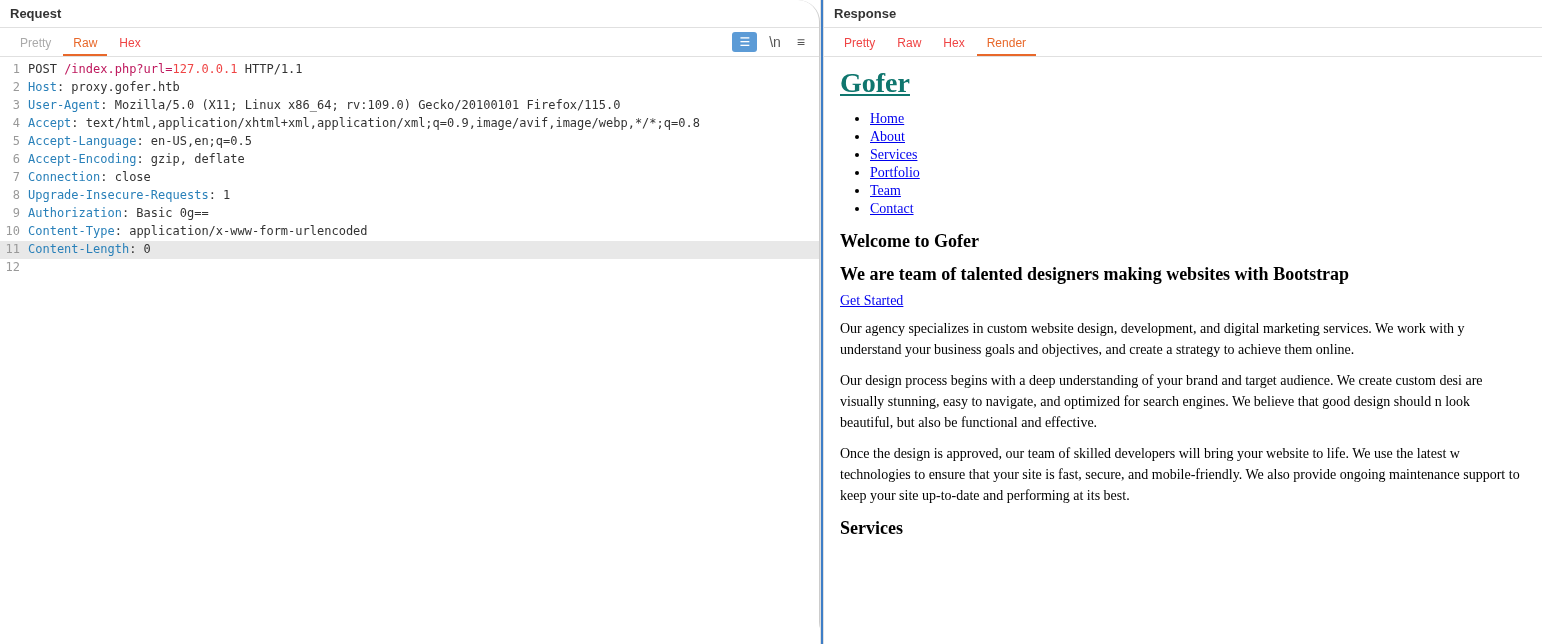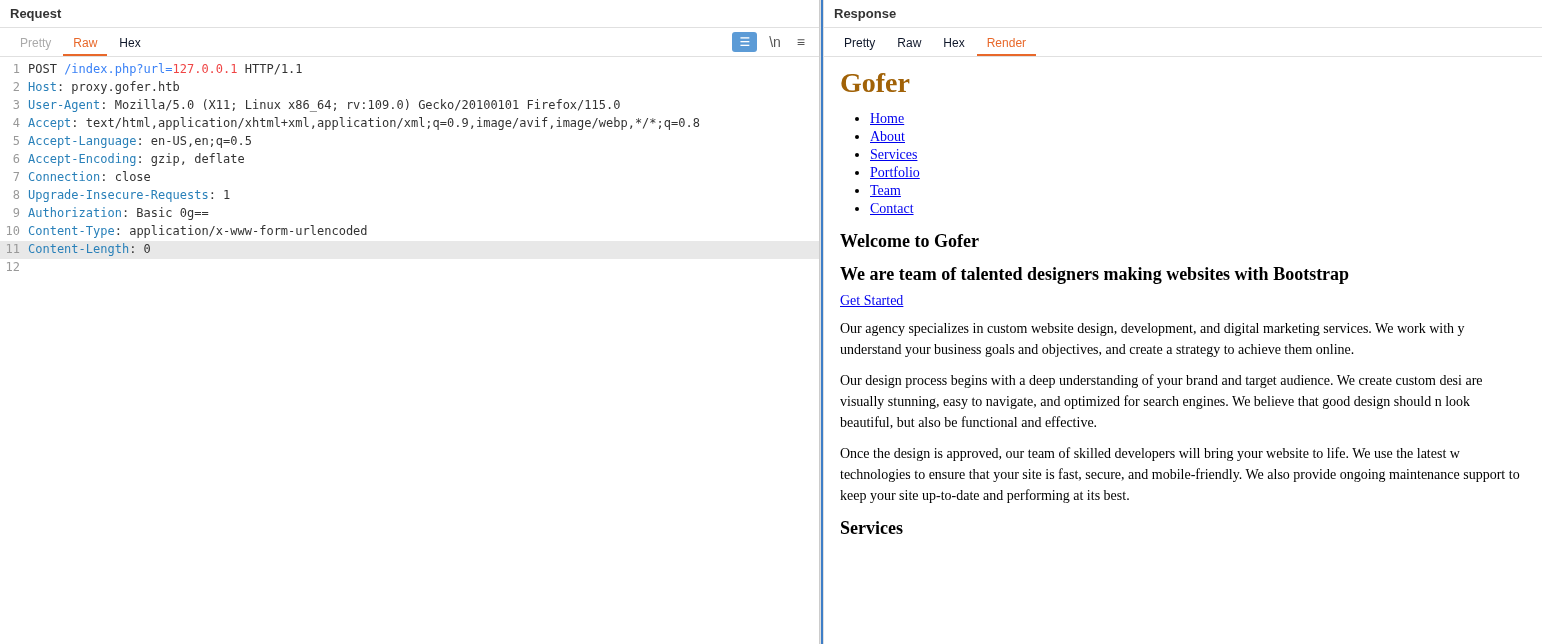--- a/index.html
+++ b/index.html
@@ -12,20 +12,21 @@
     }
 
     
     .request-panel {
       width: 820px;
       min-width: 820px;
       border-right: 1px solid #ccc;
       display: flex;
       flex-direction: column;
       background: #fff;
+      border-radius: 22px;
     }
 
     .panel-header {
       padding: 6px 10px;
       font-weight: bold;
       font-size: 13px;
       color: #333;
       border-bottom: 1px solid #e0e0e0;
     }
 
@@ -34,21 +35,21 @@
       align-items: flex-start;
       padding: 4px 10px 0;
       border-bottom: 1px solid #e0e0e0;
       background: #fff;
     }
 
     .tab {
       padding: 4px 10px;
       cursor: pointer;
       font-size: 12px;
-      color: #0f172a;
+      color: #ef4444;
       border-bottom: 2px solid transparent;
       margin-right: 2px;
     }
 
     .tab.active {
       color: #e8682a;
       border-bottom: 2px solid #e8682a;
       font-weight: 500;
     }
 
@@ -112,21 +113,21 @@
       user-select: none;
     }
 
     .line-content {
       flex: 1;
       white-space: pre-wrap;
       word-break: break-all;
     }
 
     .c-method { color: #333; }
-    .c-path { color: #3b82f6; }
+    .c-path { color: #be185d; }
     .c-ip { color: #ef4444; }
     .c-proto { color: #333; }
     .c-header-key { color: #2980b9; }
     .c-header-val { color: #333; }
 
     
     .response-panel {
       flex: 1;
       display: flex;
       flex-direction: column;
@@ -138,21 +139,22 @@
       flex: 1;
       overflow-y: auto;
       padding: 10px 16px;
       font-family: Times New Roman, serif;
       font-size: 14px;
       color: #000;
     }
 
     .render-content h1 {
       font-size: 28px;
-      color: #a16207;
+      color: #0f766e;
+      text-decoration: underline;
       margin-bottom: 12px;
     }
 
     .render-content ul {
       list-style: disc;
       padding-left: 30px;
       margin-bottom: 14px;
     }
 
     .render-content ul li {

